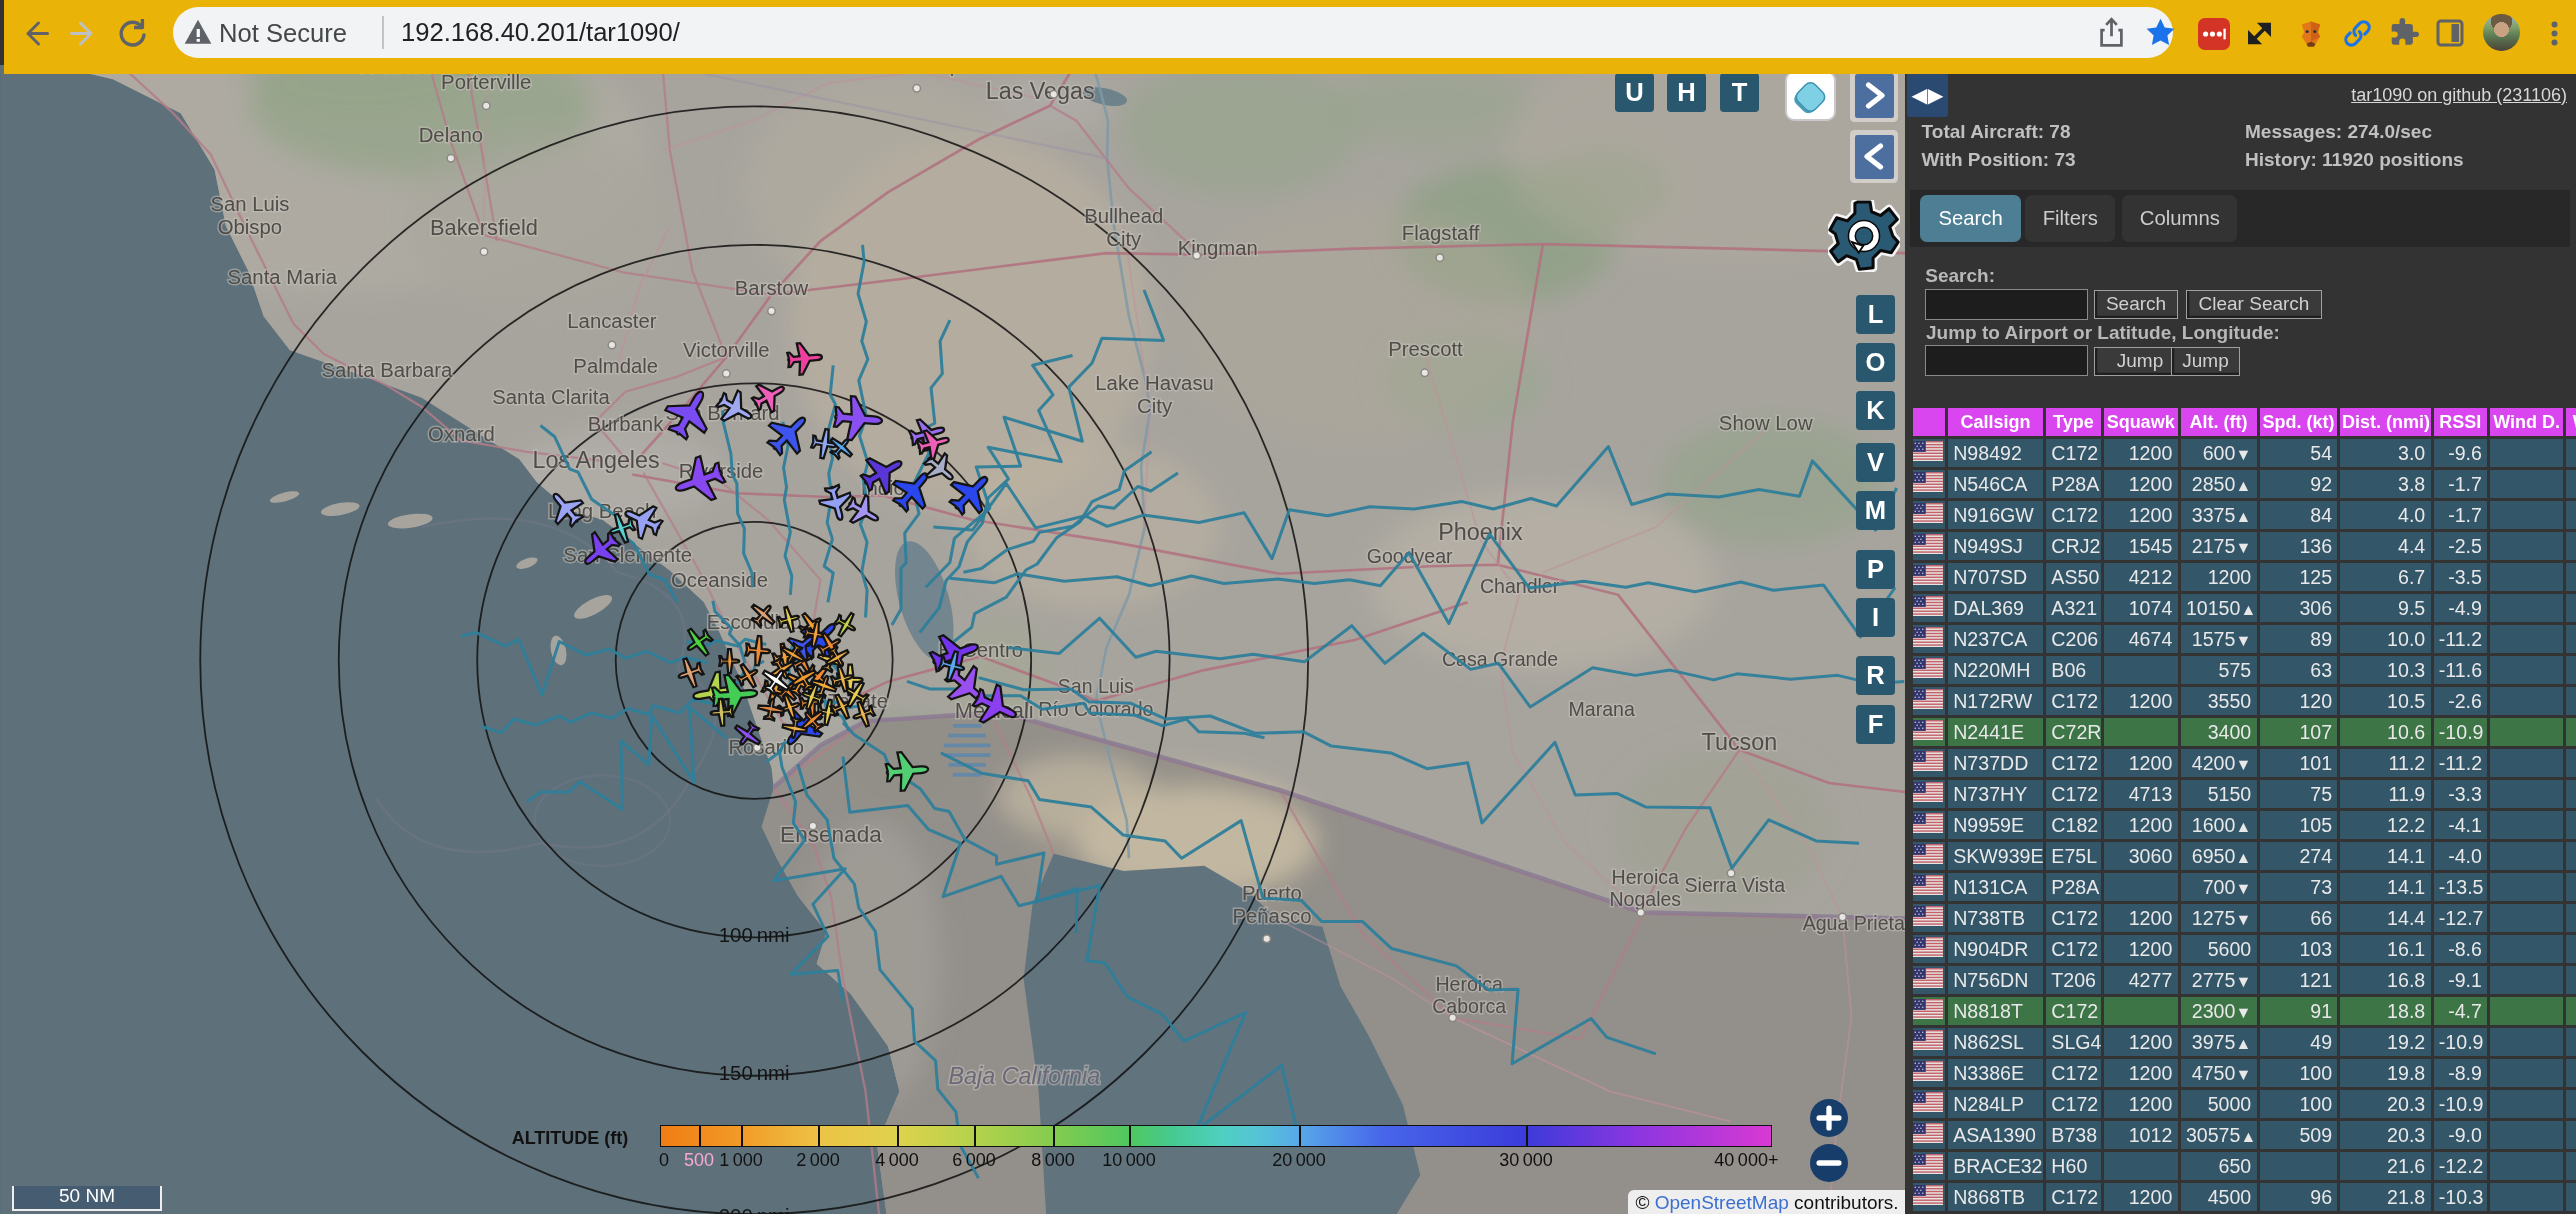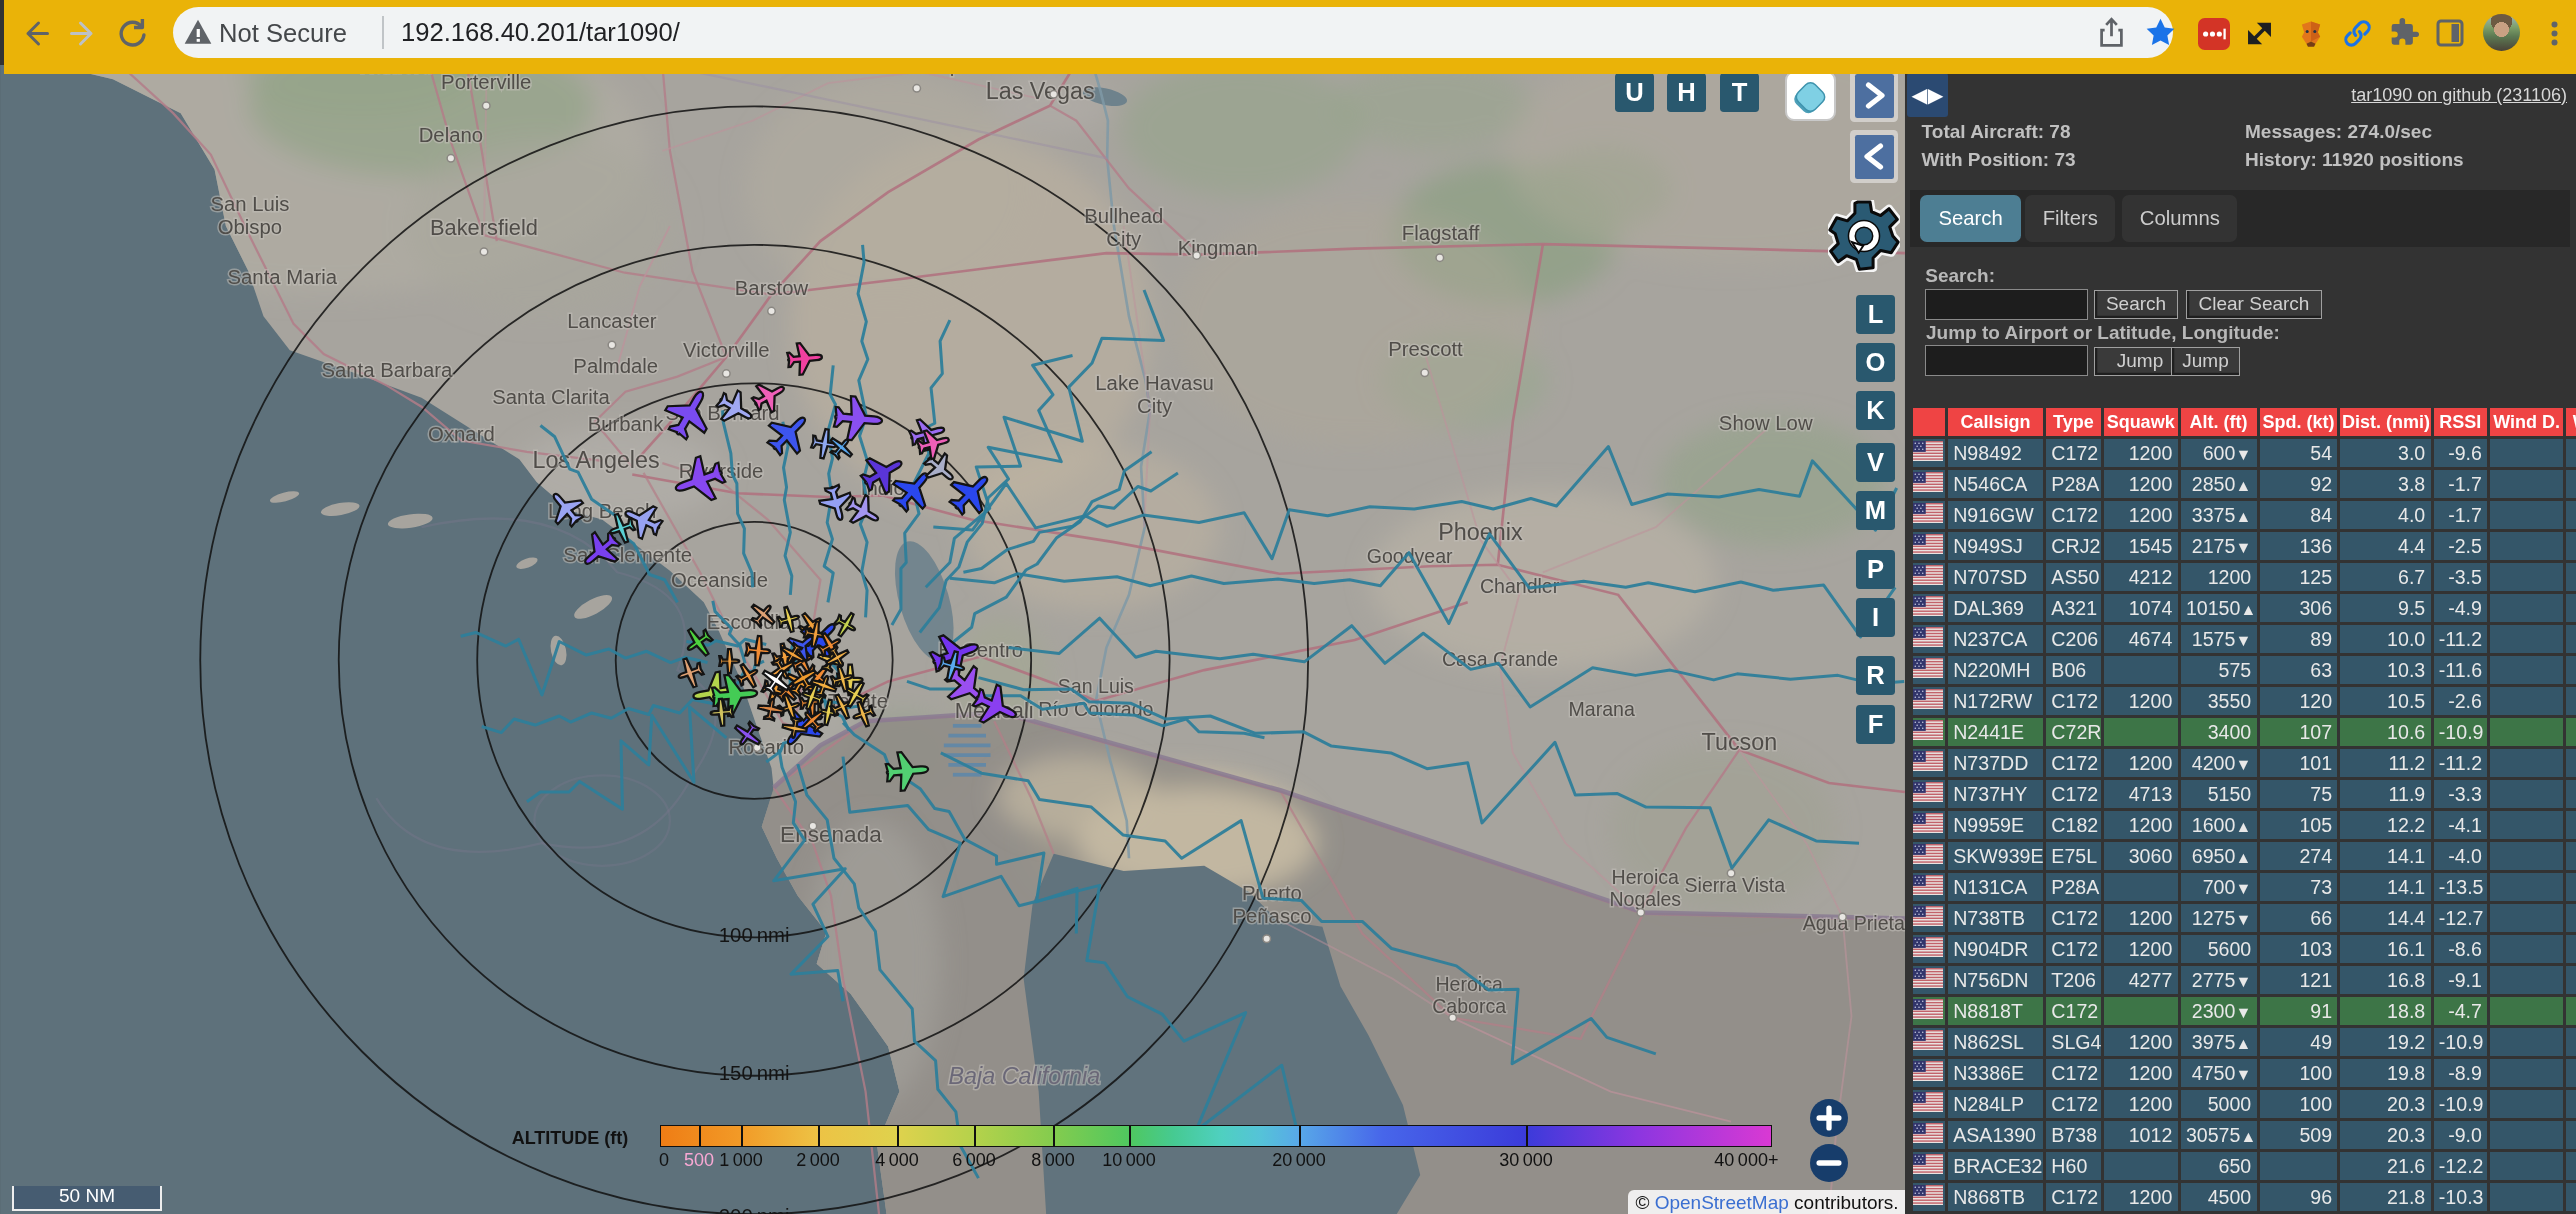--- a/index.html
+++ b/index.html
@@ -24,21 +24,21 @@
 .tab { position:absolute; top:4.5px; height:47px; border-radius:6.8px; background:#333; color:#ccc;
   font-size:20.3px; text-align:center; line-height:47px; }
 .tab.sel { background:#4d7e93; color:#fff; }
 .sblabel { position:absolute; font-size:19px; font-weight:bold; color:#b8b8b8; }
 .sbinput { position:absolute; width:163px; height:31px; background:#1d1d1d; border:1.5px solid #8a8a8a; }
 .sbbtn { position:absolute; height:29px; background:#3a3a3a; border:1.5px solid #a0a0a0;
   box-shadow:inset 2.3px -2.3px 0 rgba(0,0,0,0.45); color:#d0d0d0; font-size:19px; text-align:center; }
 #actable { position:absolute; left:4.5px; top:340px; border-collapse:separate; border-spacing:3.8px 3.8px;
   font-size:19.6px; color:#e8e8e8; table-layout:fixed; width:690px; }
 #actable td { background:#345669; height:28px; padding:0 5.3px; white-space:nowrap; overflow:hidden; }
-#actable tr.hdr td { background:#ef4444; color:#fff; font-weight:bold; text-align:center; font-size:18px; padding:0 1.5px; }
+#actable tr.hdr td { background:#d946ef; color:#fff; font-weight:bold; text-align:center; font-size:18px; padding:0 1.5px; }
 #actable tr.grn td { background:#3d7547; }
 #actable td.r { text-align:right; }
 #actable td.l { text-align:left; }
 #actable td.fl { padding:1.5px 0.8px 0 0.8px; }
 #legend { position:absolute; z-index:10; }
 #attr { position:absolute; left:1628px; top:1190px; width:278px; height:25px; background:rgba(255,255,255,0.85);
   border-radius:6px 0 0 0; font-size:19px; color:#111; text-align:center; line-height:25px; z-index:11; }
 #scalebox { position:absolute; left:12px; top:1186px; width:150px; height:25px;
   background:rgba(25,55,95,0.35); border:2.3px solid #eee; border-top:none; color:#fff;
   font-size:19px; text-align:center; line-height:20.3px; z-index:10; }

